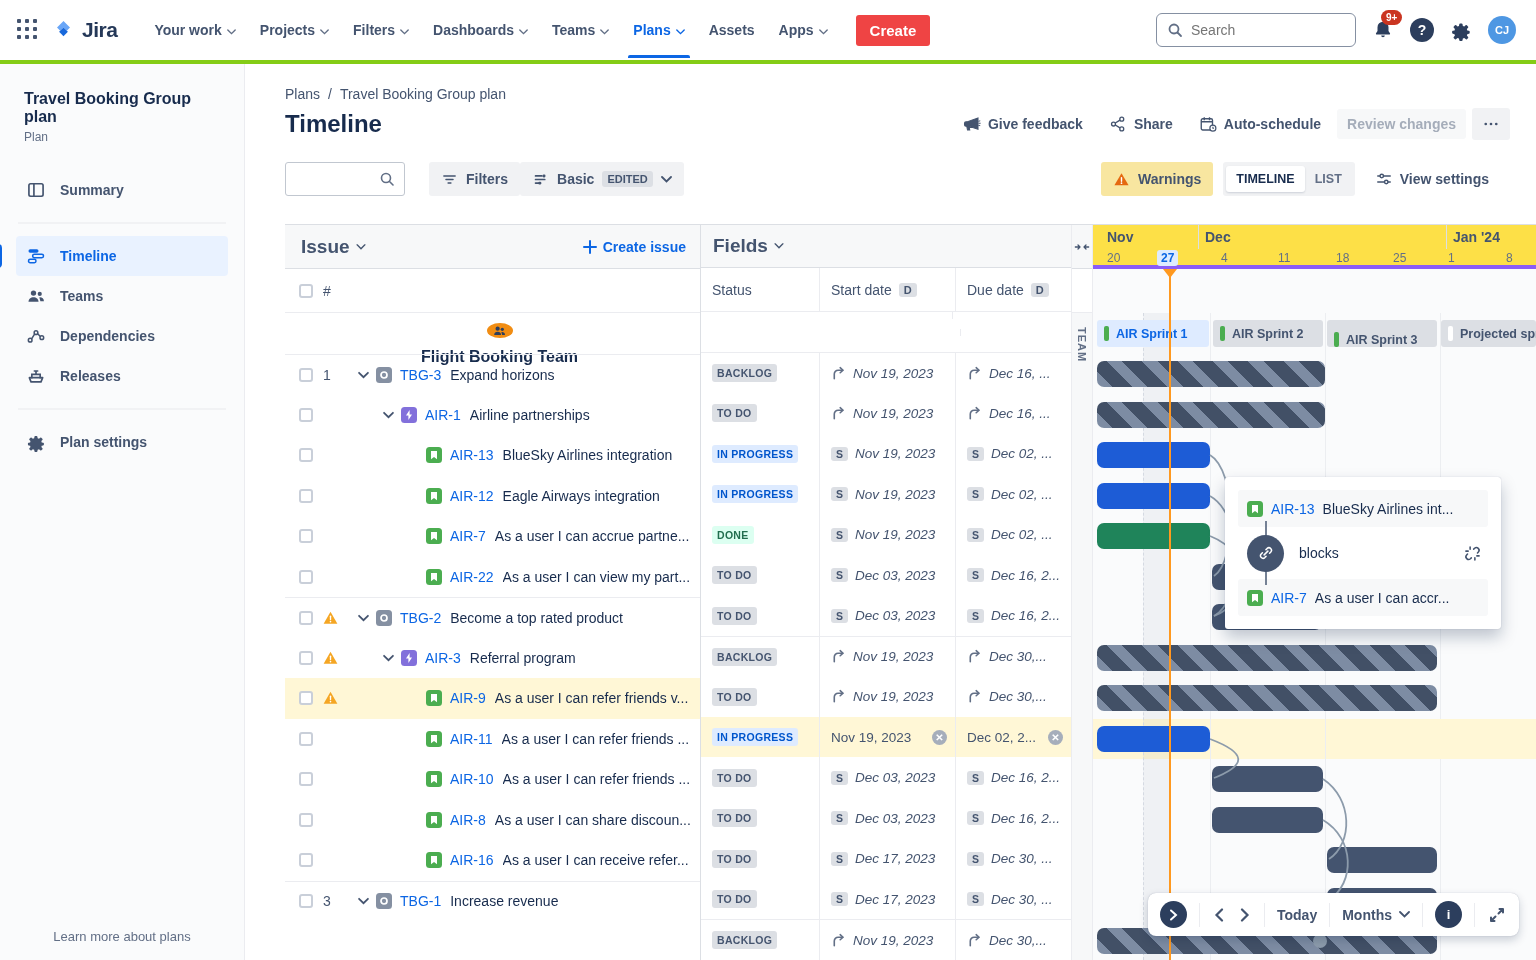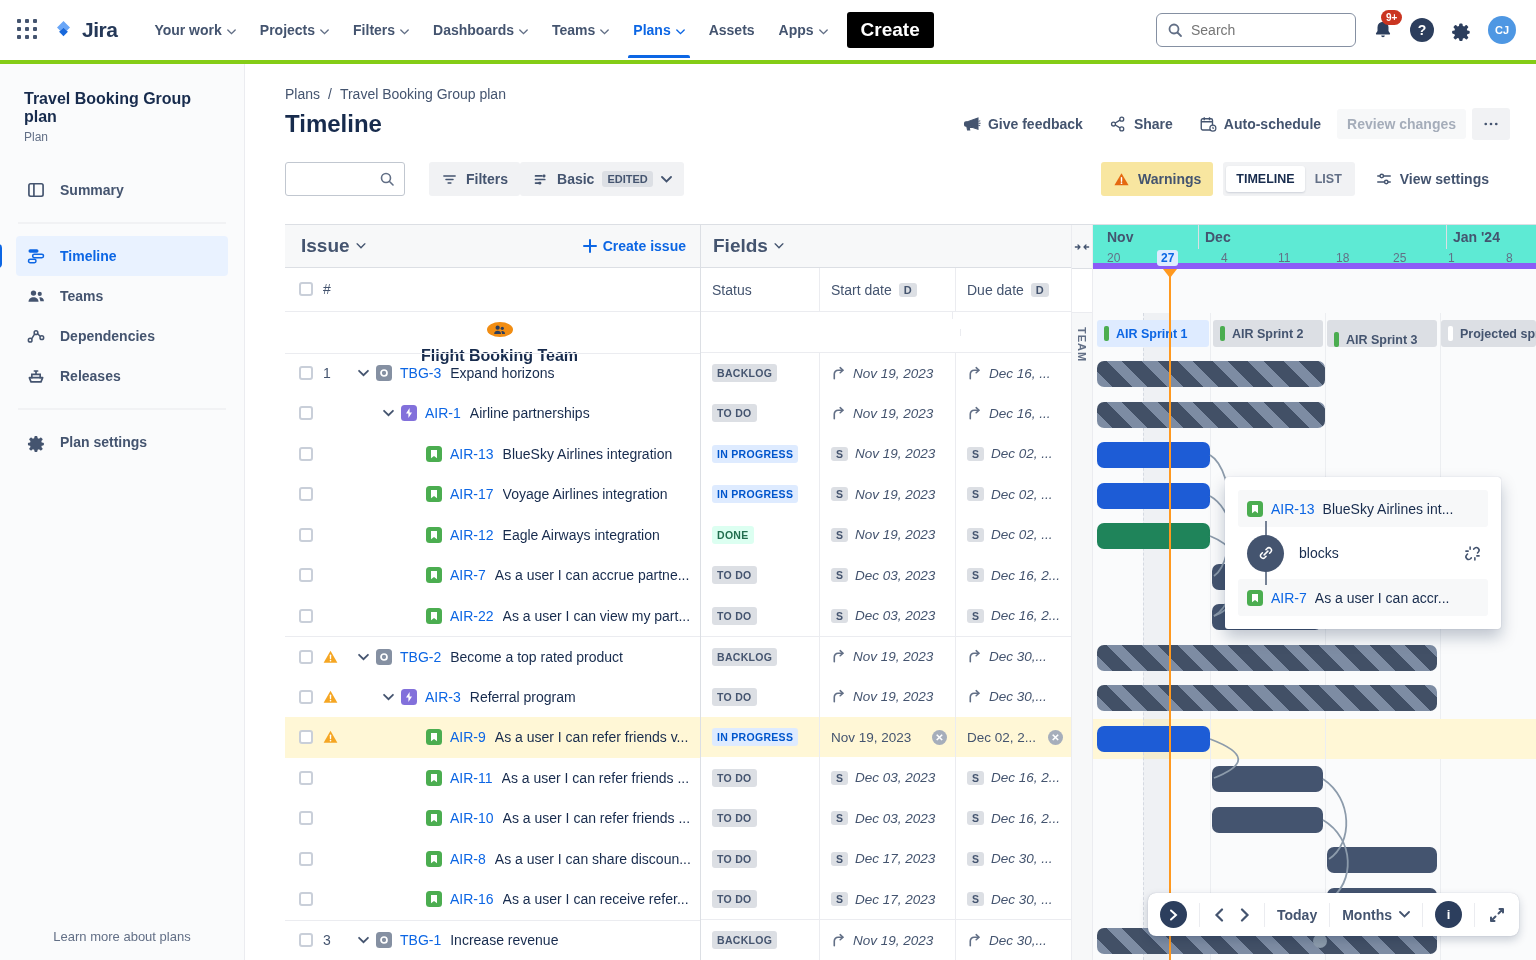--- a/index.html
+++ b/index.html
@@ -14,21 +14,21 @@
   .grid-icon i { width:4px; height:4px; border-radius:1px; background:#44546F; }
   .logo { display:flex; align-items:center; gap:6px; margin-right:26px; }
   .logo-text { font-size:21px; font-weight:700; color:#253858; letter-spacing:-0.5px; }
   .nav-items { display:flex; align-items:center; height:56px; gap:2px; }
   .nav-item { position:relative; height:56px; display:flex; align-items:center; gap:5px;
     padding:0 11px; font-size:14px; font-weight:600; color:#44546F; cursor:pointer; }
   .nav-item .chev { width:9px; height:6px; }
   .nav-item.active { color:#0C66E4; }
   .nav-item.active::after { content:""; position:absolute; left:6px; right:6px; bottom:0;
     height:3px; background:#0C66E4; border-radius:2px 2px 0 0; }
-  .create-btn { margin-left:8px; background:#000000; color:#fff; font-size:19px; font-weight:600;
+  .create-btn { margin-left:17px; background:#ef4444; color:#fff; font-size:15px; font-weight:600;
     border:none; border-radius:3px; padding:7px 14px; cursor:pointer; }
   .nav-right { margin-left:auto; display:flex; align-items:center; gap:16px; }
   .nav-search { display:flex; align-items:center; gap:8px; width:200px; height:34px;
     border:1.5px solid #8590A2; border-radius:6px; padding:0 10px; color:#626F86; }
   .nav-search input { border:none; outline:none; font-size:14px; width:140px; color:#172B4D;
     font-family:"Liberation Sans",sans-serif; background:transparent; }
   .bell-wrap { position:relative; cursor:pointer; }
   .badge-9 { position:absolute; top:-9px; left:9px; background:#CA3521; color:#fff; font-size:10px;
     font-weight:700; border-radius:8px; padding:2px 5px; }
   .icon-btn { cursor:pointer; display:flex; align-items:center; }
@@ -126,22 +126,22 @@
   .datecell .dt.it { font-style:italic; }
   .clear-x { margin-left:auto; width:15px; height:15px; flex:0 0 15px; border-radius:50%; background:#A6AEBB;
     color:#fff; font-size:10px; font-weight:700; display:flex; align-items:center; justify-content:center;
     cursor:pointer; }
 
   .team-body { flex:1; background:#F7F8F9; }
   .team-label { writing-mode:vertical-rl; font-size:11px; font-weight:700; color:#626F86;
     letter-spacing:1px; margin:14px auto 0 auto; }
 
   
-  .tl-hdr { position:absolute; left:0; top:0; right:0; height:44px; background:#5eead4;
-    border-bottom:6px solid #8b5cf6; }
+  .tl-hdr { position:absolute; left:0; top:0; right:0; height:44px; background:#fde047;
+    border-bottom:4px solid #8b5cf6; }
   .mo { position:absolute; top:4px; font-size:14px; font-weight:600; color:#44546F; }
   .mo-div { position:absolute; top:0; height:24px; width:1px; background:#DCDFE4; }
   .wk { position:absolute; top:25px; font-size:12px; color:#626F86; padding:1px 4px; border-radius:3px; }
   .wk.today { color:#0C66E4; font-weight:700; background:#DEEBFF; }
   .tl-body { position:absolute; left:0; top:88px; right:0; bottom:0; }
   .weekend-band { position:absolute; left:50px; top:0; bottom:0; width:27px; background:rgba(9,30,66,.045);
     border-left:1px dashed #D5DAE2; border-right:1px dashed #D5DAE2; }
   .vline { position:absolute; top:0; bottom:0; width:1px; background:#ECEEF1; }
   .hl-band { position:absolute; left:0; right:0; height:40.5px; background:#FFF7D6; }
   .sprint-row { position:absolute; left:0; top:0; height:41px; right:0; }
@@ -534,34 +534,20 @@
             <span class="cb"></span>
             <span class="num-cell"></span>
             <span style="width: 58px; flex: 0 0 auto;"></span>
             <span class="chev-slot"></span>
             <span class="type-ic">
               <svg width="16" height="16" viewBox="0 0 16 16">
                 <rect width="16" height="16" rx="3.5" fill="#4BAD50"></rect>
                 <path d="M5 4h6v8.2L8 10l-3 2.2z" fill="#fff"></path>
               </svg>
             </span>
-            <span class="ikey">AIR-17</span>
-            <span class="isum">Voyage Airlines integration</span>
-          </div>
-          <div class="irow l2">
-            <span class="cb"></span>
-            <span class="num-cell"></span>
-            <span style="width: 58px; flex: 0 0 auto;"></span>
-            <span class="chev-slot"></span>
-            <span class="type-ic">
-              <svg width="16" height="16" viewBox="0 0 16 16">
-                <rect width="16" height="16" rx="3.5" fill="#4BAD50"></rect>
-                <path d="M5 4h6v8.2L8 10l-3 2.2z" fill="#fff"></path>
-              </svg>
-            </span>
             <span class="ikey">AIR-12</span>
             <span class="isum">Eagle Airways integration</span>
           </div>
           <div class="irow l2">
             <span class="cb"></span>
             <span class="num-cell"></span>
             <span style="width: 58px; flex: 0 0 auto;"></span>
             <span class="chev-slot"></span>
             <span class="type-ic">
               <svg width="16" height="16" viewBox="0 0 16 16">

